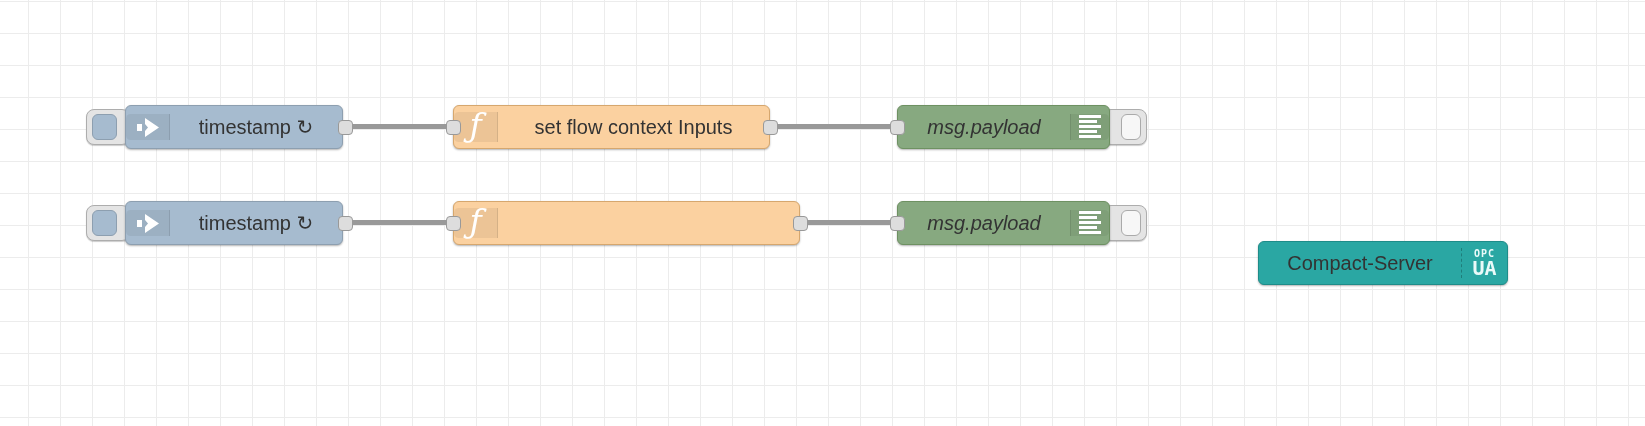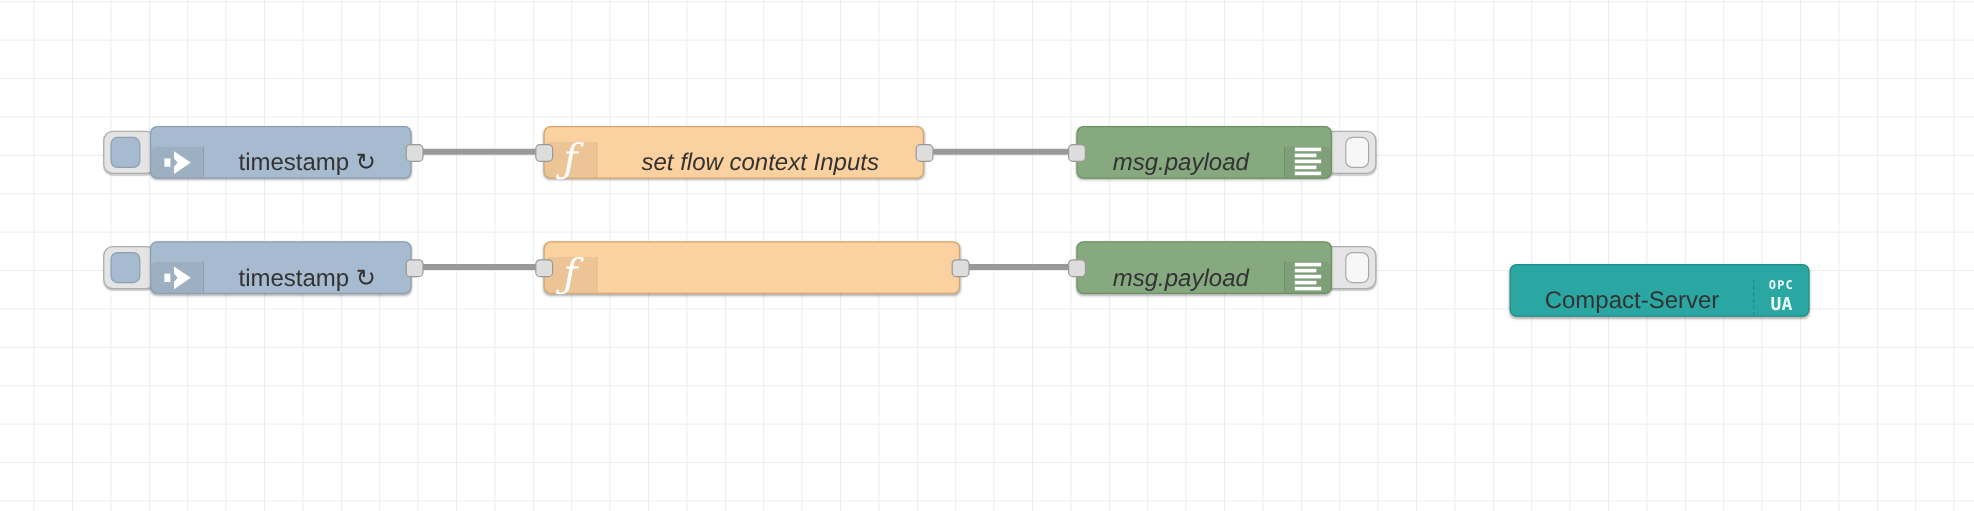--- a/index.html
+++ b/index.html
@@ -13,38 +13,38 @@
       linear-gradient(to bottom, #ececec 1px, transparent 1px);
     background-size:32px 32px;
     background-position:-4px 1px;
     font-family:"Liberation Sans", sans-serif;
   }
   .wire{
     position:absolute;height:5px;background:#999;border-radius:2.5px;z-index:1;
   }
   .node{
     position:absolute;height:44px;border-radius:6px;
-    display:flex;align-items:flex-end;box-sizing:border-box;
+    display:flex;align-items:center;box-sizing:border-box;
     z-index:3;box-shadow:0 1px 2px rgba(0,0,0,0.3);
   }
   .node.inject{background:#a6bbcf;border:1.5px solid #8d9fb0;}
   .node.function{background:#fbd1a0;border:1.5px solid #d6a76e;}
   .node.debug{background:#87a980;border:1.5px solid #6e9162;font-style:italic;}
   .node.server{background:#2aa7a3;border:1.5px solid #1e8c89;}
   .icon-region{
     width:43px;flex:0 0 43px;display:flex;align-items:center;justify-content:center;
     background:rgba(0,0,0,0.06);
   }
   .icon-left{border-right:1px solid rgba(0,0,0,0.10);border-radius:4.5px 0 0 4.5px;}
   .icon-right{border-left:1px solid rgba(0,0,0,0.10);border-radius:0 4.5px 4.5px 0;flex:0 0 38px;width:38px;}
   .label{
     flex:1;display:flex;align-items:center;justify-content:center;
     font-size:20px;color:#333;white-space:nowrap;overflow:hidden;
   }
-  .label.italic{font-style:italic;}
+  .label.italic{}
   .fn-glyph{
     font-family:"DejaVu Serif", serif;font-style:italic;
     font-size:33px;color:#fff;line-height:1;margin-top:-3px;
   }
   .btn-outer{
     position:absolute;width:44px;height:36px;border-radius:8px;
     background:#e4e4e4;border:1.5px solid #adadad;box-sizing:border-box;
     z-index:2;box-shadow:0 1px 1px rgba(0,0,0,0.2);
   }
   .btn-inner{
@@ -62,21 +62,21 @@
     border-left:1px dashed rgba(0,0,0,0.25);
     display:flex;flex-direction:column;align-items:center;justify-content:center;
     border-radius:0 4.5px 4.5px 0;
   }
   .badge-top{
     font-family:"DejaVu Sans Mono", monospace;font-weight:bold;
     font-size:10px;line-height:11px;letter-spacing:1px;color:#eafaf9;
   }
   .badge-bottom{
     font-family:"DejaVu Sans Mono", monospace;font-weight:bold;
-    font-size:15px;line-height:19px;color:#eafaf9;
+    font-size:20px;line-height:19px;color:#eafaf9;
   }
   svg{display:block;}
 </style>
 </head>
 <body>
 
 <div class="canvas">
 
   <div class="wire" style="left:346px;top:124px;width:108px"></div>
   <div class="wire" style="left:770px;top:124px;width:127px"></div>
@@ -151,21 +151,21 @@
         <rect x="1" y="1" width="22" height="3" fill="#fff"></rect>
         <rect x="1" y="6" width="18" height="3" fill="#fff"></rect>
         <rect x="1" y="11" width="22" height="3" fill="#fff"></rect>
         <rect x="1" y="16" width="18" height="3" fill="#fff"></rect>
         <rect x="1" y="21" width="22" height="3" fill="#fff"></rect>
       </svg>
     </div>
   </div>
   <div class="port" style="left:890px;top:216px"></div>
 
-  <div class="node server" style="left:1258px;top:220px;width:250px">
+  <div class="node server" style="left:1258px;top:241px;width:250px">
     <div class="label">Compact-Server</div>
     <div class="badge">
       <span class="badge-top">OPC</span>
       <span class="badge-bottom">UA</span>
     </div>
   </div>
 
 </div>
 
 </body></html>

